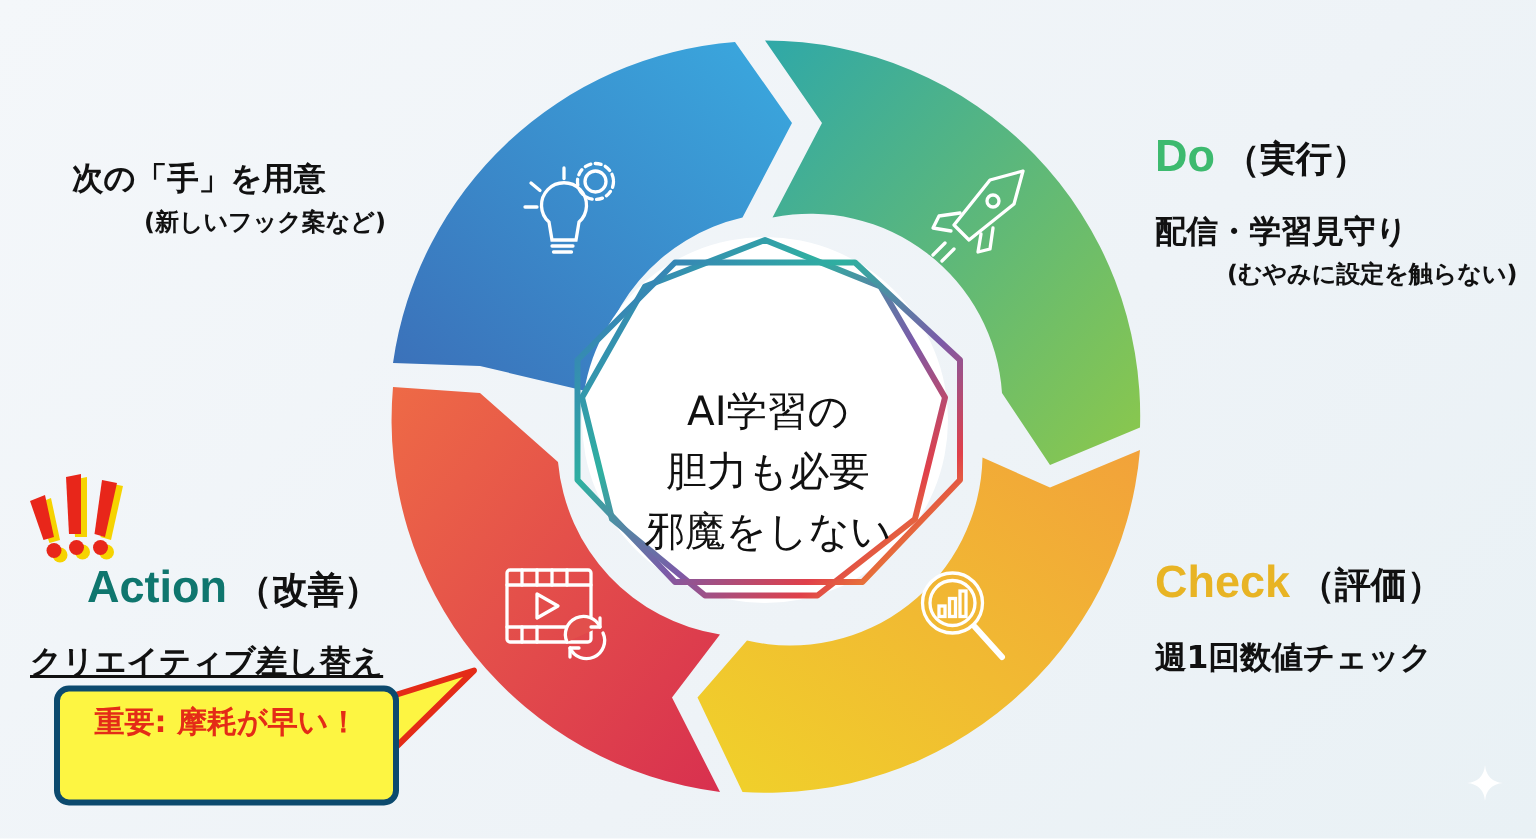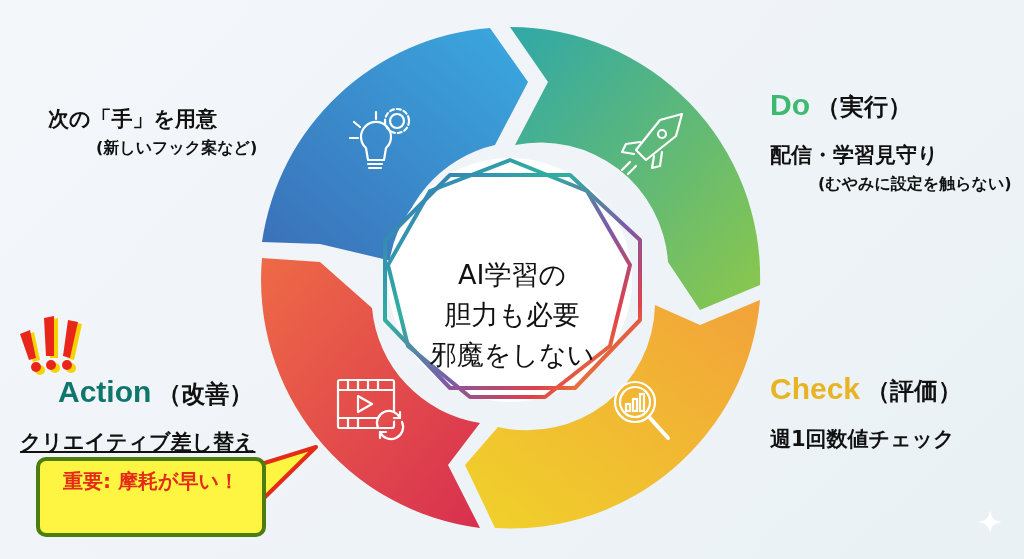--- a/index.html
+++ b/index.html
@@ -16,21 +16,21 @@
   .label .head .jp { font-size:24px; margin-left:6px; }
   .label .main { font-weight:bold; font-size:21px; line-height:30px; margin-top:16px; white-space:nowrap; }
   .label .sub { font-weight:bold; font-size:16px; line-height:24px; margin-top:2px; white-space:nowrap;margin-left:48px; }
   .plan { left:48px; top:88px; }
   .do { left:770px; top:88px; }
   .check { left:770px; top:372px; }
   .action { left:58px; top:375px; }
   .action .main { margin-left:-38px;text-decoration:underline; }
   .callout {
     position:absolute; left:36px; top:457px; width:230px; height:80px;
-    background:#fdf542; border:4px solid #4d7c0f; border-radius:10px;
+    background:#fdf542; border:4px solid #0c4a6e; border-radius:10px;
     box-sizing:border-box; text-align:center; color:#e42b17;
     font-weight:bold; font-size:20px; line-height:28px; padding-top:6px;
   }
   .center-text {
     position:absolute; left:412px; top:226px; width:200px; text-align:center;
     font-weight:normal; font-size:27px; line-height:40px; color:#111;margin-top:29px;
   }
   svg.cycle { position:absolute; left:0; top:0; }
   .sparkle { position:absolute; left:978px; top:510px; }
 </style>

